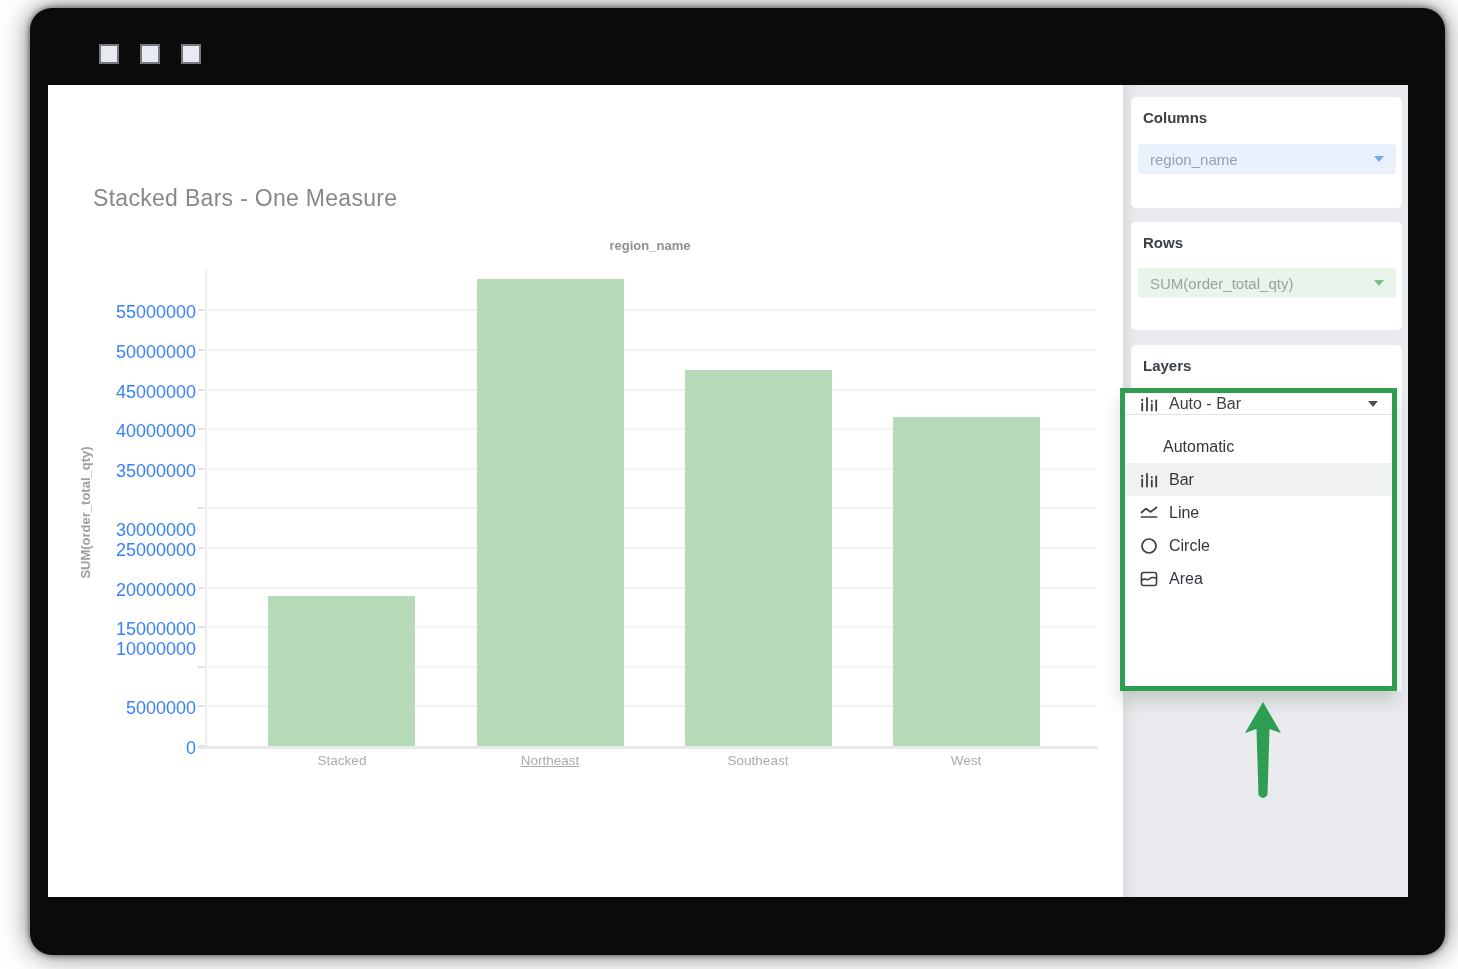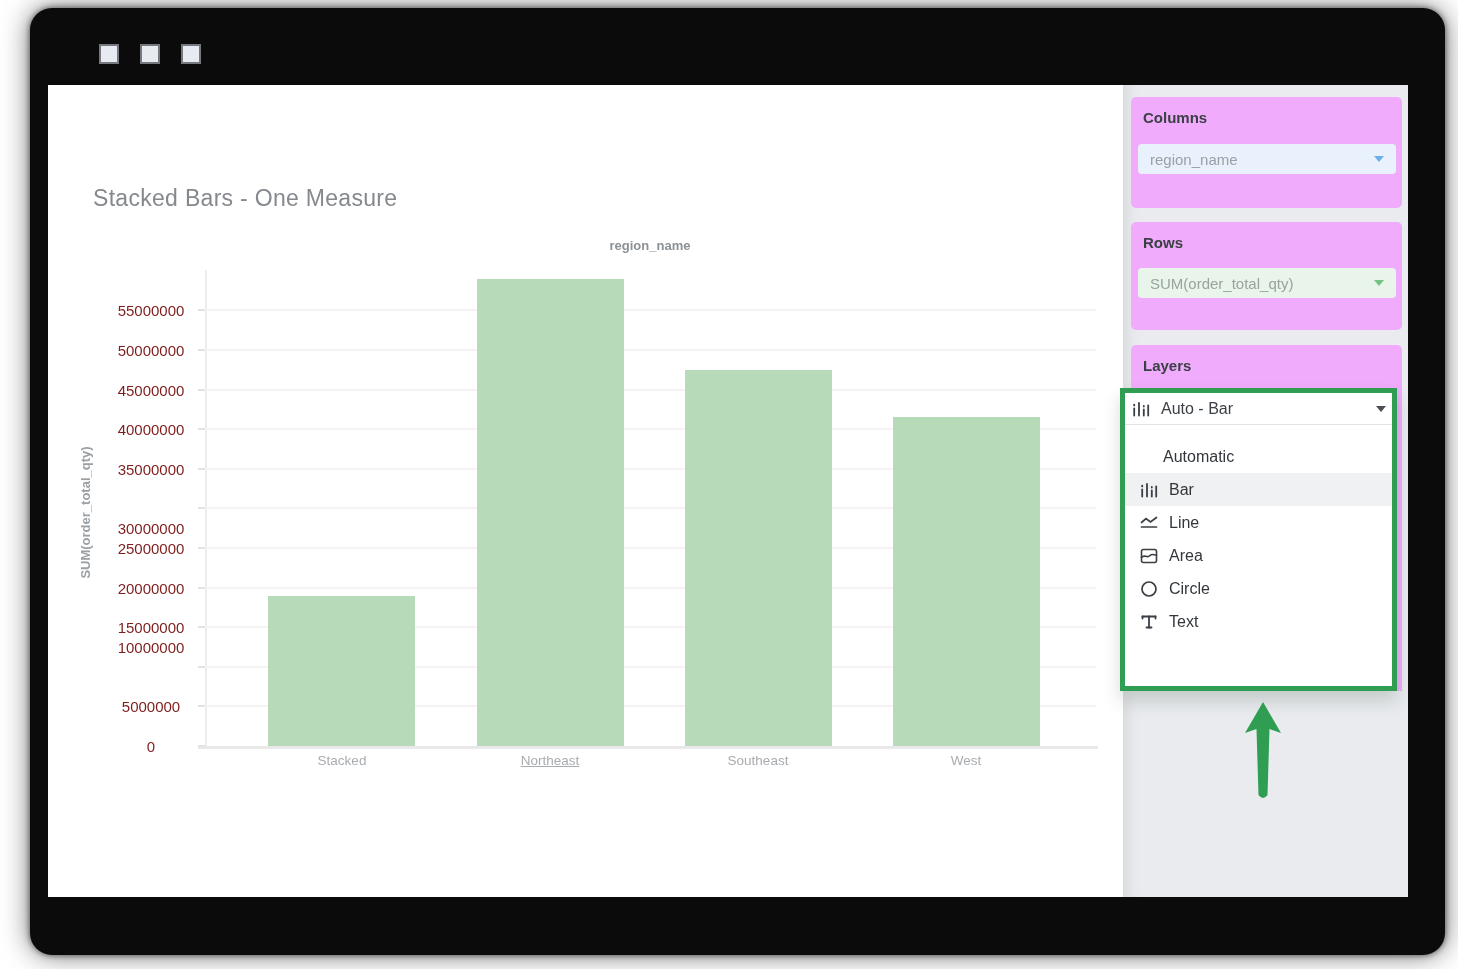--- a/index.html
+++ b/index.html
@@ -34,38 +34,38 @@
   }
   .y-title {
     position:absolute; left:-153px; top:420px; width:380px; text-align:center;
     font-size:13px; font-weight:bold; color:#9ba0a5;
     transform:rotate(-90deg);
   }
   .gridline { position:absolute; height:2px; background:#f8f3f3; }
   .y-axis-line { position:absolute; left:157px; top:185px; width:2px; height:478px; background:#ededed; }
   .x-base-line { position:absolute; left:150px; top:661px; width:900px; height:3px; background:#e9e9e9; }
   .y-tick-label {
-    position:absolute; width:90px; text-align:center;
-    font-size:15px; color:#7f1d1d;
+    position:absolute; width:90px; text-align:right;
+    font-size:18px; color:#3b82f6;
   }
   .y-tick-mark { position:absolute; width:7px; height:2px; background:#e3e3e3; }
   .bar { position:absolute; }
   .x-cat-label {
     position:absolute; width:160px; text-align:center;
     font-size:13.5px; color:#a8acb0; top:668px;
   }
 
   
   .sidebar {
     position:absolute; left:1075px; top:0; width:285px; height:812px;
     background:#e9ebee;
     box-shadow:inset 14px 0 16px -12px rgba(0,0,0,0.10);
   }
   .card {
-    position:absolute; left:8px; width:271px; background:#f0abfc; border-radius:5px;
+    position:absolute; left:8px; width:271px; background:#ffffff; border-radius:5px;
   }
   .card-columns { top:12px; height:111px; }
   .card-rows    { top:137px; height:108px; }
   .card-layers  { top:260px; height:346px; border-radius:5px 5px 0 0; }
   .card-header {
     position:absolute; left:12px; top:12px;
     font-size:15px; font-weight:bold; color:#3b4045;
   }
   .pill {
     position:absolute; left:7px; width:258px; height:30px; border-radius:4px;
@@ -82,22 +82,22 @@
   .caret-green { border-top-color:#76c285; }
   .caret-dark  { border-top-color:#4a4f55; }
 
   
   .green-box {
     position:absolute; left:1072px; top:303px; width:277px; height:303px;
     border:5px solid #2f9e53; background:#ffffff;
     box-shadow:0 10px 16px rgba(40,60,45,0.18);
   }
   .dd-head {
-    position:relative; width:100%; height:32px;
-    display:flex; align-items:center; padding:0 6px;
+    position:relative; width:100%; height:22px;
+    display:flex; align-items:center; padding:0 14px;
     border-bottom:1px solid #e1e3e6; cursor:pointer;
   }
   .dd-head .dd-label { font-size:16px; color:#3b4046; margin-left:10px; flex:1; }
   .menu { padding-top:15px; padding-bottom:8px; list-style:none; }
   .menu li {
     height:33px; display:flex; align-items:center; padding:0 14px;
     font-size:16px; color:#33373c; cursor:pointer;
   }
   .menu li.selected { background:#f0f1f3; }
   .menu .mi-icon { width:20px; height:20px; margin-right:10px; flex:0 0 20px; }
@@ -230,45 +230,33 @@
           <svg class="mi-icon" viewBox="0 0 20 20">
             <g stroke="#3a3f45" stroke-width="1.7" fill="none" stroke-linecap="round">
               <polyline points="2.5,9.5 7,5.5 11.5,9 17.5,4.5"></polyline>
               <line x1="2.5" y1="14" x2="17.5" y2="14"></line>
             </g>
           </svg>
           <span class="mi-label">Line</span>
         </li>
         <li>
           <svg class="mi-icon" viewBox="0 0 20 20">
+            <circle cx="10" cy="10" r="7" stroke="#3a3f45" stroke-width="1.7" fill="none"></circle>
+          </svg>
+          <span class="mi-label">Circle</span>
+        </li>
+        <li>
+          <svg class="mi-icon" viewBox="0 0 20 20">
             <g stroke="#3a3f45" stroke-width="1.6" fill="none" stroke-linecap="round">
               <rect x="2.5" y="3.5" width="15" height="13" rx="2"></rect>
               <path d="M2.5,11.5 C5.5,7.5 8,13 11,9.5 C13.5,7 15.5,9.5 17.5,9"></path>
             </g>
           </svg>
           <span class="mi-label">Area</span>
         </li>
-        <li>
-          <svg class="mi-icon" viewBox="0 0 20 20">
-            <circle cx="10" cy="10" r="7" stroke="#3a3f45" stroke-width="1.7" fill="none"></circle>
-          </svg>
-          <span class="mi-label">Circle</span>
-        </li>
-        <li>
-          <svg class="mi-icon" viewBox="0 0 20 20">
-            <g stroke="#3a3f45" stroke-width="1.8" fill="none" stroke-linecap="round">
-              <line x1="3.5" y1="4.5" x2="16.5" y2="4.5"></line>
-              <line x1="3.5" y1="4.5" x2="3.5" y2="6.5"></line>
-              <line x1="16.5" y1="4.5" x2="16.5" y2="6.5"></line>
-              <line x1="10" y1="4.5" x2="10" y2="15.5"></line>
-              <line x1="7.5" y1="15.5" x2="12.5" y2="15.5"></line>
-            </g>
-          </svg>
-          <span class="mi-label">Text</span>
-        </li>
       </ul>
     </div>
 
     <svg class="green-arrow" width="36" height="100" viewBox="0 0 36 100">
       <path d="M18,0 L0,31 L11.5,27 L13.5,93 Q18,99 22.5,93 L24.5,27 L36,31 Z" fill="#2f9e53"></path>
     </svg>
 
   </div>
 </div>
 

